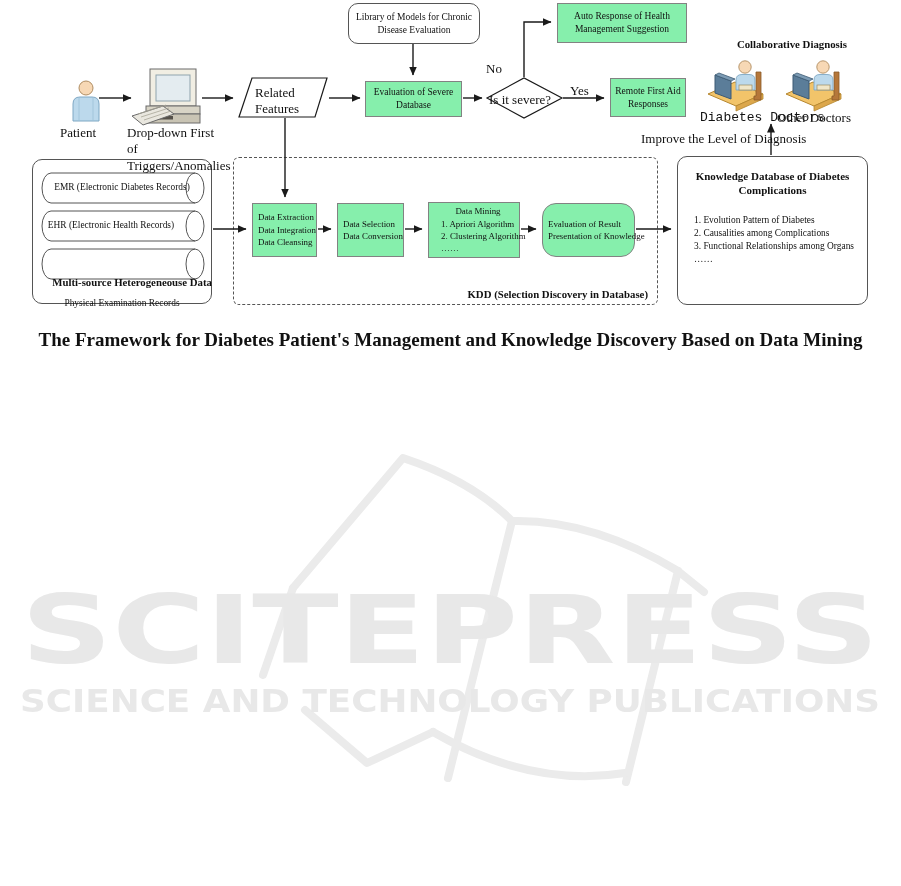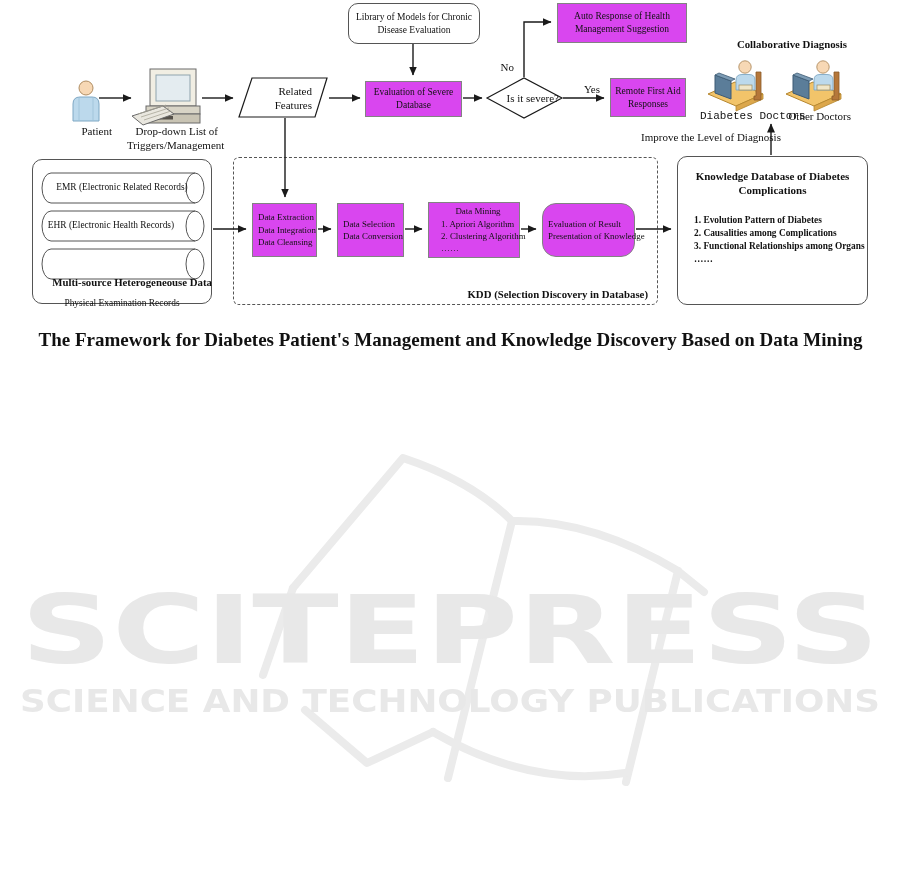--- a/index.html
+++ b/index.html
@@ -6,36 +6,36 @@
   .page {
     position:relative; width:901px; height:886px; background:#ffffff;
     font-family:"Liberation Serif","DejaVu Serif",serif; color:#111;
     overflow:hidden;
   }
   .abs { position:absolute; }
   svg.layer { position:absolute; left:0; top:0; z-index:1; }
 
   
   .pbox {
-    position:absolute; z-index:2; background:#d946ef;
+    position:absolute; z-index:2; background:#86efac;
     border:1px solid #828282;
     display:flex; flex-direction:column; align-items:center; justify-content:center;
     text-align:center; font-size:9.5px; line-height:1.32; padding:2px 4px;
     box-sizing:border-box;
   }
   
   .rbox {
     position:absolute; z-index:2; background:#fff;
     border:1px solid #555; border-radius:10px; box-sizing:border-box;
   }
   .dashed {
     position:absolute; z-index:0; background:transparent;
     border:1.4px dashed #555; border-radius:6px; box-sizing:border-box;
   }
-  .lbl { position:absolute; z-index:3; font-size:11px; line-height:1.25; text-align:right; }
+  .lbl { position:absolute; z-index:3; font-size:13px; line-height:1.25; text-align:left; }
   .nowrap { white-space:nowrap; }
   .kline { white-space:nowrap; }
   .kdd-inner {
     align-items:flex-start; text-align:left; font-size:8.9px; line-height:1.4; padding-left:5px;
   }
   .kdd-mining { padding-left:12px; }
   .kdd-mining .b3title { align-self:center; text-align:center; }
   .knowledge-title { font-weight:bold; font-size:11px; line-height:1.25; text-align:center; }
   .knowledge-list { font-size:9.4px; line-height:13px; text-align:left; }
   .caption {
@@ -171,40 +171,40 @@
   </div>
 
   <div class="pbox kdd-inner" style="left:542px; top:203px; width:93px; height:54px;border-radius:14px;">
     <div class="kline">Evaluation of Result</div>
     <div class="kline">Presentation of Knowledge</div>
   </div>
 
   <div class="section-title" style="left:248px; top:288px; width:400px;">KDD (Selection Discovery in Database)</div>
 
   <div class="rbox" style="left:32px; top:159px; width:180px; height:145px; z-index:0;"></div>
-  <div class="cyl-text" style="left:47px; top:182px; width:150px;">EMR (Electronic Related Records)</div>
+  <div class="cyl-text" style="left:47px; top:182px; width:150px;">EMR (Electronic Diabetes Records)</div>
   <div class="cyl-text" style="left:36px; top:220px; width:150px;">EHR (Electronic Health Records)</div>
   <div class="cyl-text" style="left:47px; top:258px; width:150px;margin-top:40px;">Physical Examination Records</div>
   <div class="section-title" style="left:32px; top:276px; width:180px;">Multi-source Heterogeneouse Data</div>
 
   <div class="rbox" style="left:677px; top:156px; width:191px; height:149px; z-index:2;">
     <div class="abs knowledge-title" style="left:4px; right:4px; top:13px;">
       <div>Knowledge Database of Diabetes</div>
       <div>Complications</div>
     </div>
-    <div class="abs knowledge-list" style="left:16px; right:4px; top:57px;font-weight:bold;">
+    <div class="abs knowledge-list" style="left:16px; right:4px; top:57px;">
       <div class="nowrap">1. Evolution Pattern of Diabetes</div>
       <div class="nowrap">2. Causalities among Complications</div>
       <div class="nowrap">3. Functional Relationships among Organs</div>
       <div class="nowrap">……</div>
     </div>
   </div>
 
   <div class="lbl" style="left:60px; top:125px; width:52px;">Patient</div>
-  <div class="lbl" style="left:127px; top:125px; width:91px;">Drop-down List of Triggers/Management</div>
+  <div class="lbl" style="left:127px; top:125px; width:91px;">Drop-down First of Triggers/Anomalies</div>
   <div class="lbl" style="left:255px; top:85px; width:57px;">Related Features</div>
   <div class="lbl" style="left:489px; top:92px; width:70px;">Is it severe?</div>
   <div class="lbl" style="left:486px; top:61px; width:28px;">No</div>
   <div class="lbl" style="left:570px; top:83px; width:30px;">Yes</div>
 
   <div class="section-title" style="left:714px; top:38px; width:133px;">Collaborative Diagnosis</div>
   <div class="lbl nowrap" style="left:700px; top:110px; width:74px;font-family:Liberation Mono, monospace;">Diabetes Doctors</div>
   <div class="lbl nowrap" style="left:777px; top:110px; width:74px;">Other Doctors</div>
   <div class="lbl nowrap" style="left:641px; top:131px; width:126px;">Improve the Level of Diagnosis</div>
 

